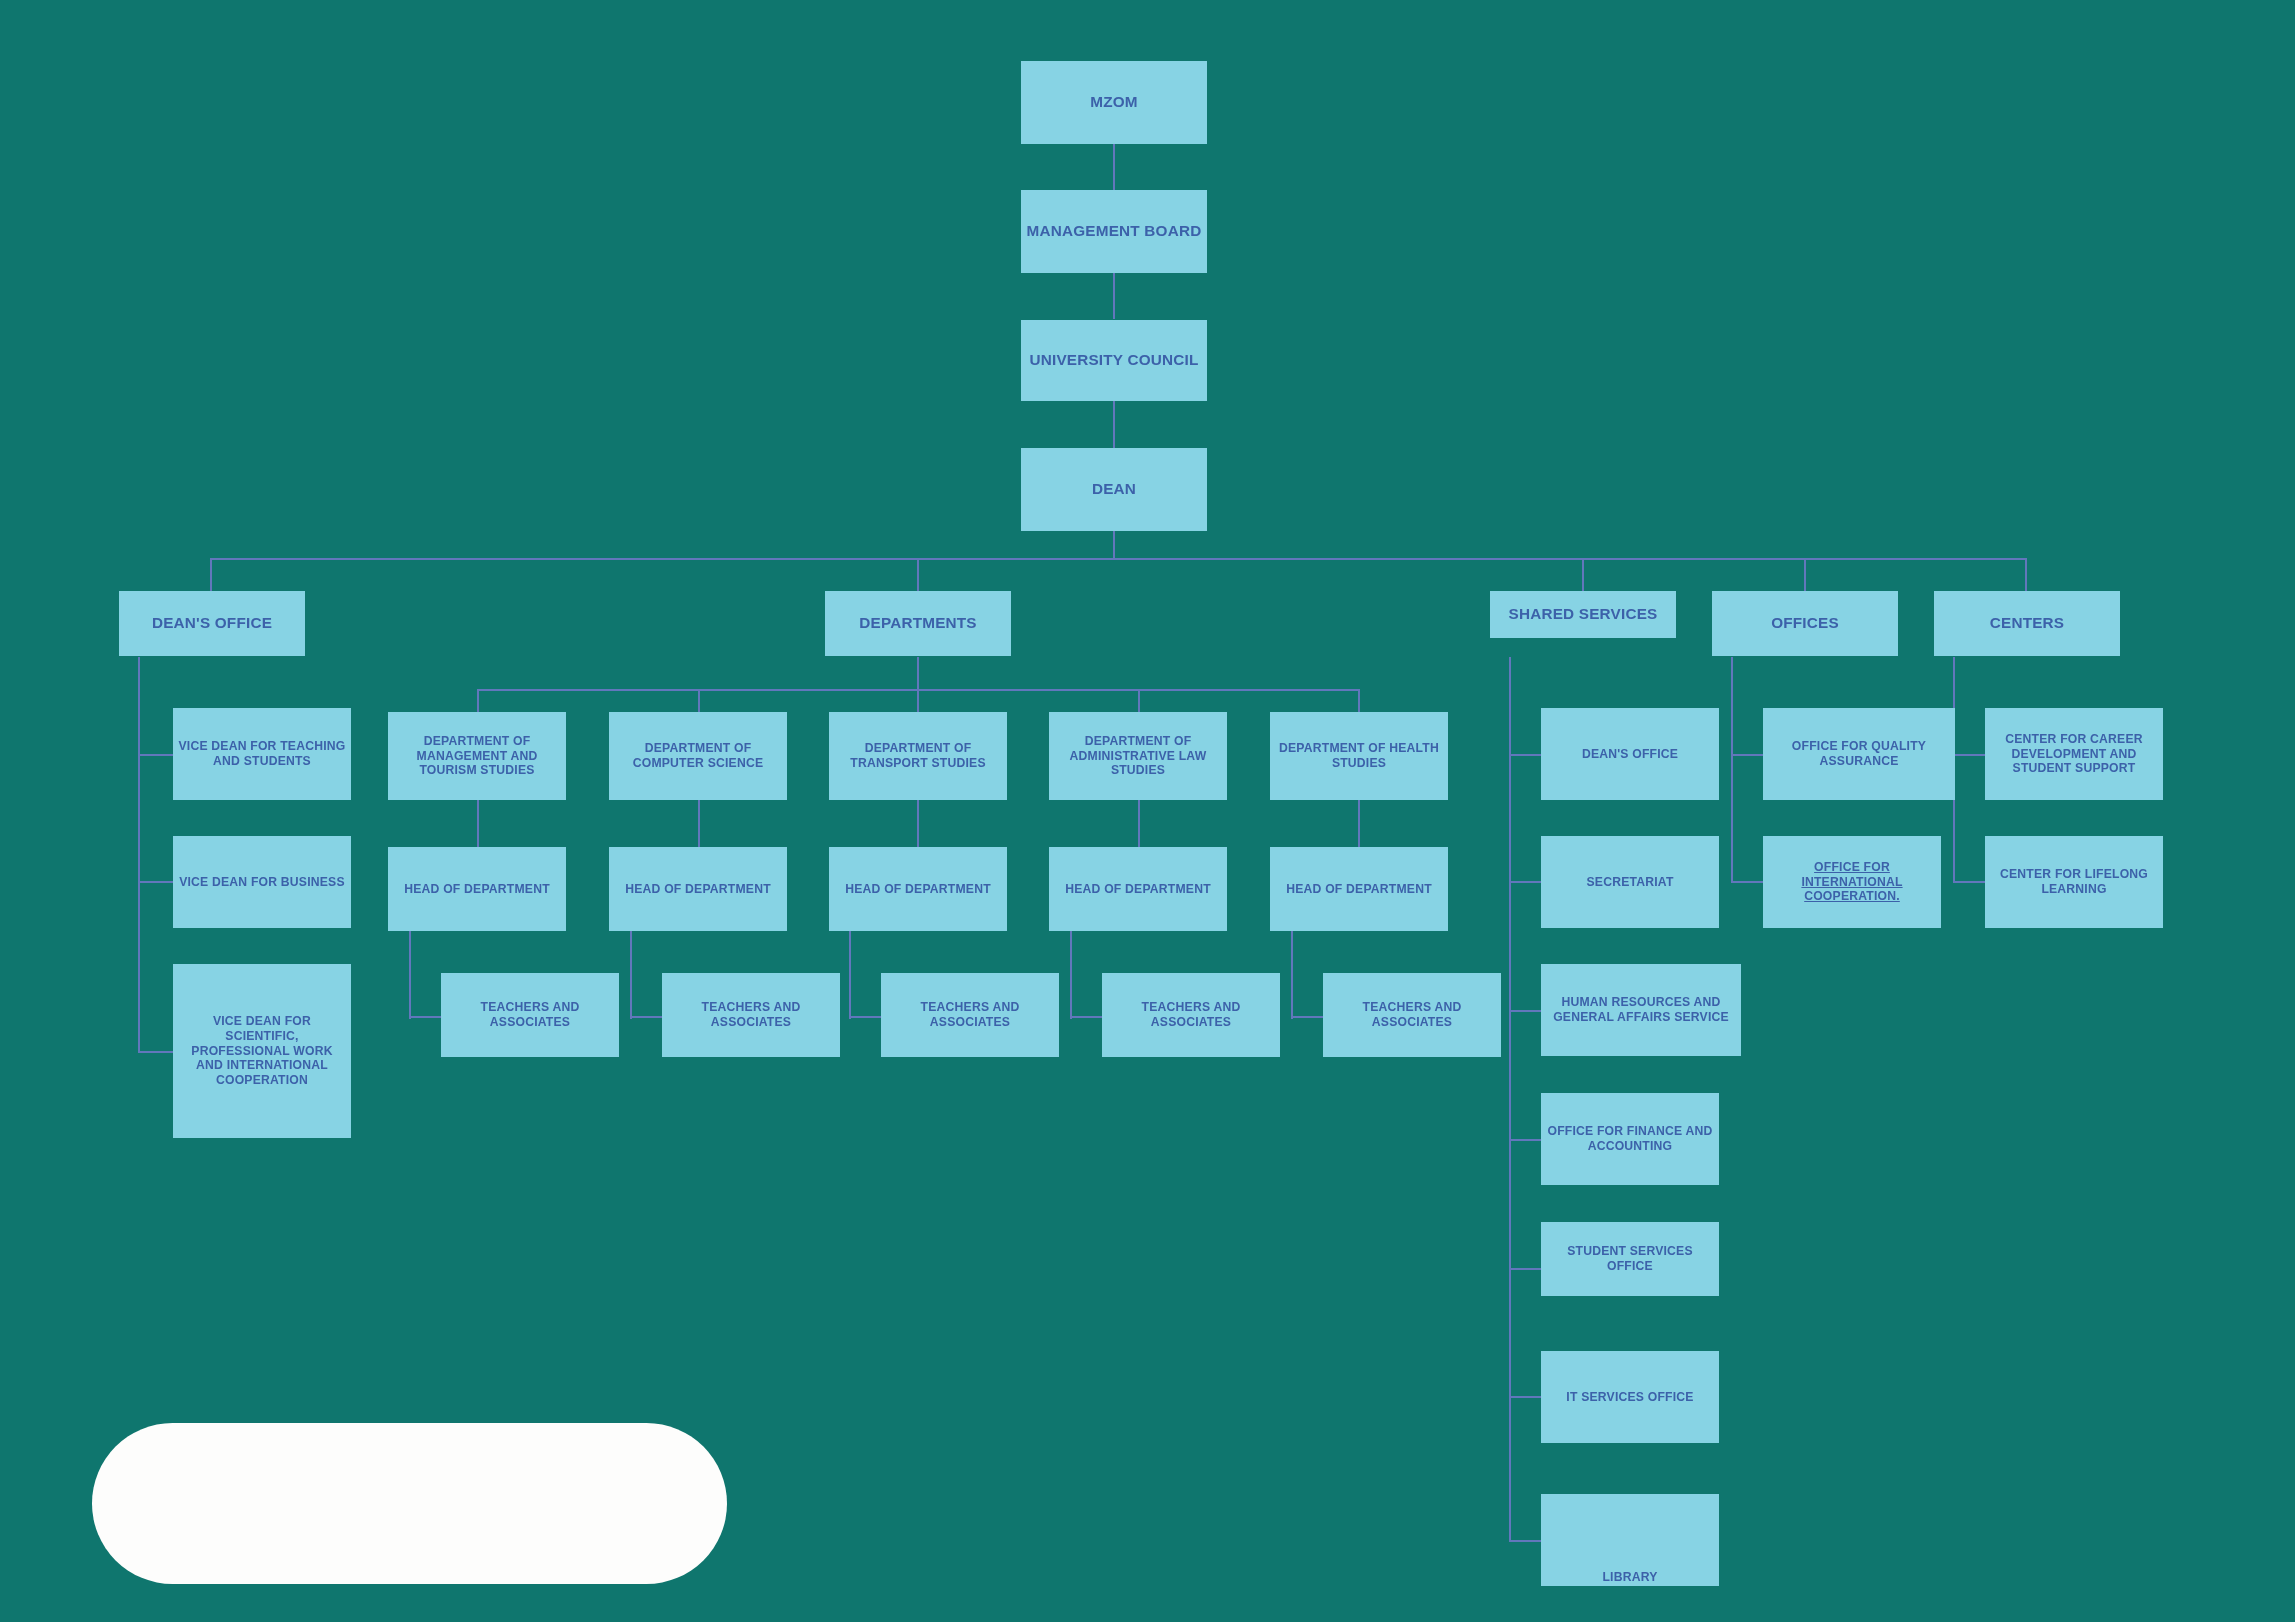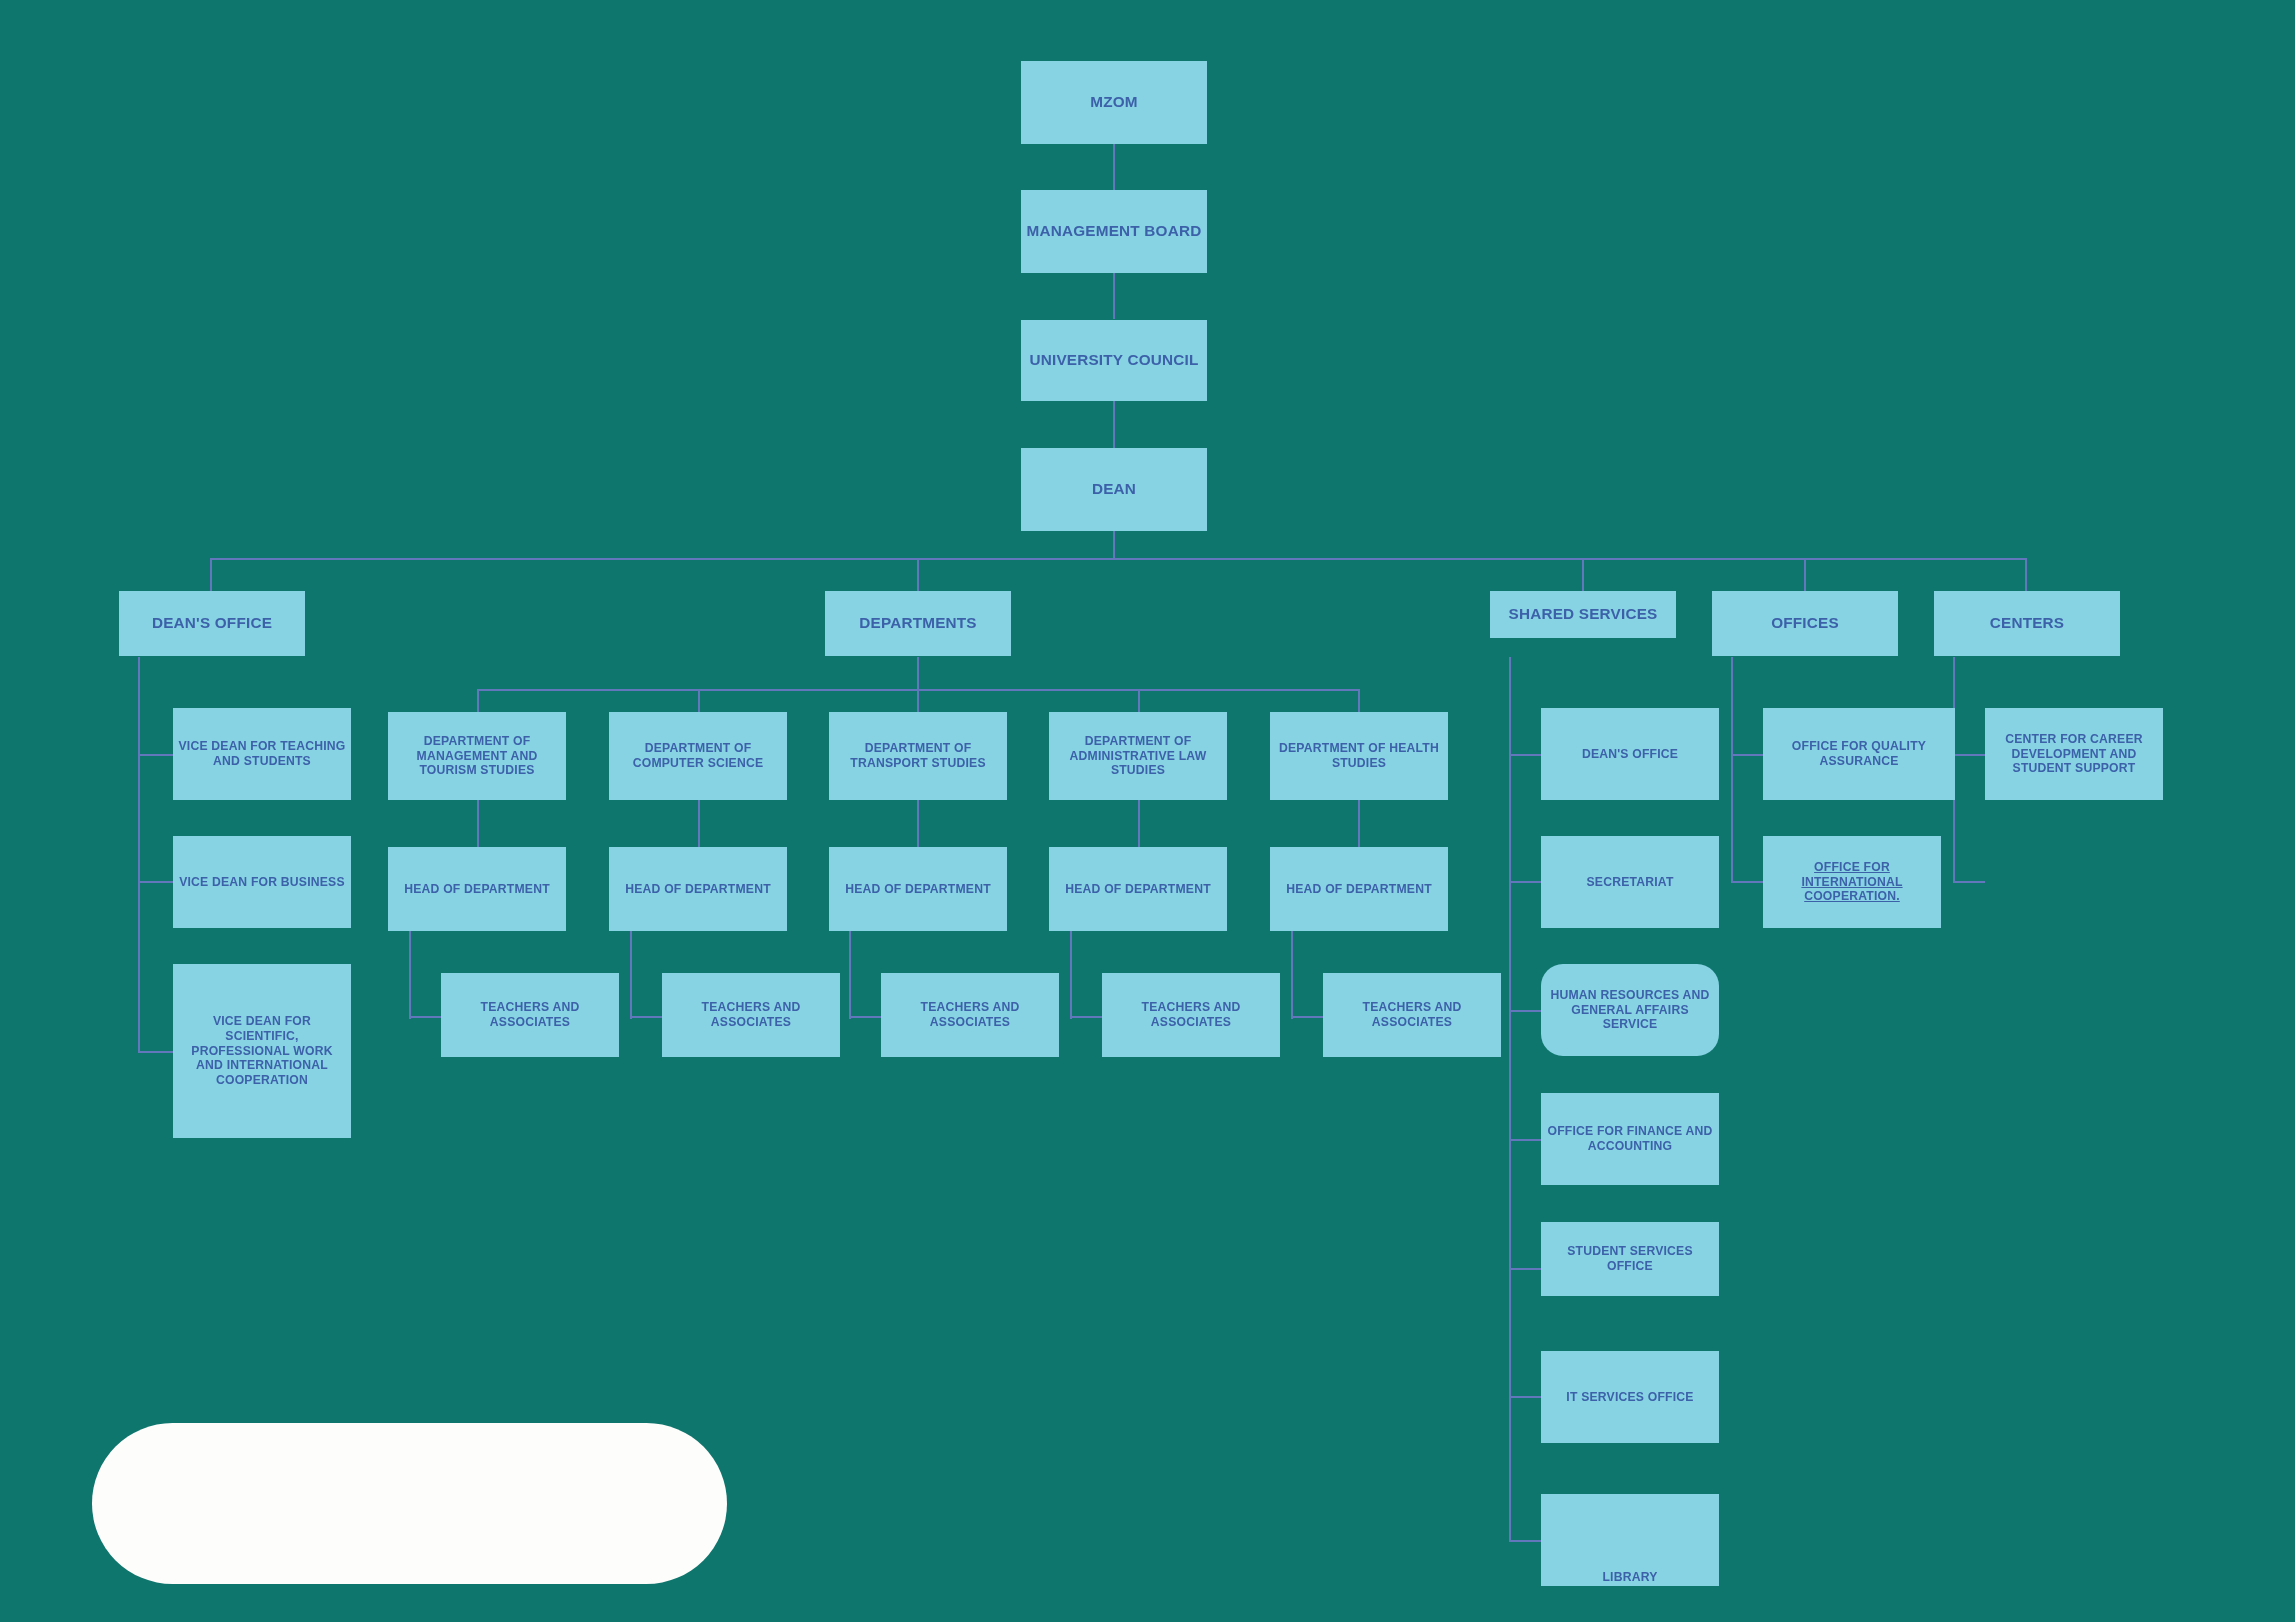--- a/index.html
+++ b/index.html
@@ -210,21 +210,21 @@
   <div class="node t-sub" style="left:1323px; top:973px; width:178px; height:84px;">
     <span>TEACHERS AND ASSOCIATES</span>
   </div>
 
   <div class="node t-sub" style="left:1541px; top:708px; width:178px; height:92px;">
     <span>DEAN'S OFFICE</span>
   </div>
   <div class="node t-sub" style="left:1541px; top:836px; width:178px; height:92px;">
     <span>SECRETARIAT</span>
   </div>
-  <div class="node t-sub" style="left:1541px; top:964px; width:178px; height:92px;border-radius:22px;">
+  <div class="node t-sub" style="left:1541px; top:964px; width:200px; height:92px;">
     <span>HUMAN RESOURCES AND GENERAL AFFAIRS SERVICE</span>
   </div>
   <div class="node t-sub" style="left:1541px; top:1093px; width:178px; height:92px;">
     <span>OFFICE FOR FINANCE AND ACCOUNTING</span>
   </div>
   <div class="node t-sub" style="left:1541px; top:1222px; width:178px; height:74px;">
     <span>STUDENT SERVICES OFFICE</span>
   </div>
   <div class="node t-sub" style="left:1541px; top:1351px; width:178px; height:92px;">
     <span>IT SERVICES OFFICE</span>
@@ -236,15 +236,18 @@
   <div class="node t-sub" style="left:1763px; top:708px; width:192px; height:92px;">
     <span>OFFICE FOR QUALITY ASSURANCE</span>
   </div>
   <div class="node t-sub" style="left:1763px; top:836px; width:178px; height:92px;text-decoration:underline;">
     <span>OFFICE FOR INTERNATIONAL COOPERATION.</span>
   </div>
 
   <div class="node t-sub" style="left:1985px; top:708px; width:178px; height:92px;">
     <span>CENTER FOR CAREER DEVELOPMENT AND STUDENT SUPPORT</span>
   </div>
+  <div class="node t-sub" style="left:1985px; top:836px; width:178px; height:92px;">
+    <span>CENTER FOR LIFELONG LEARNING</span>
+  </div>
 
 </div>
 
 
 </body></html>

